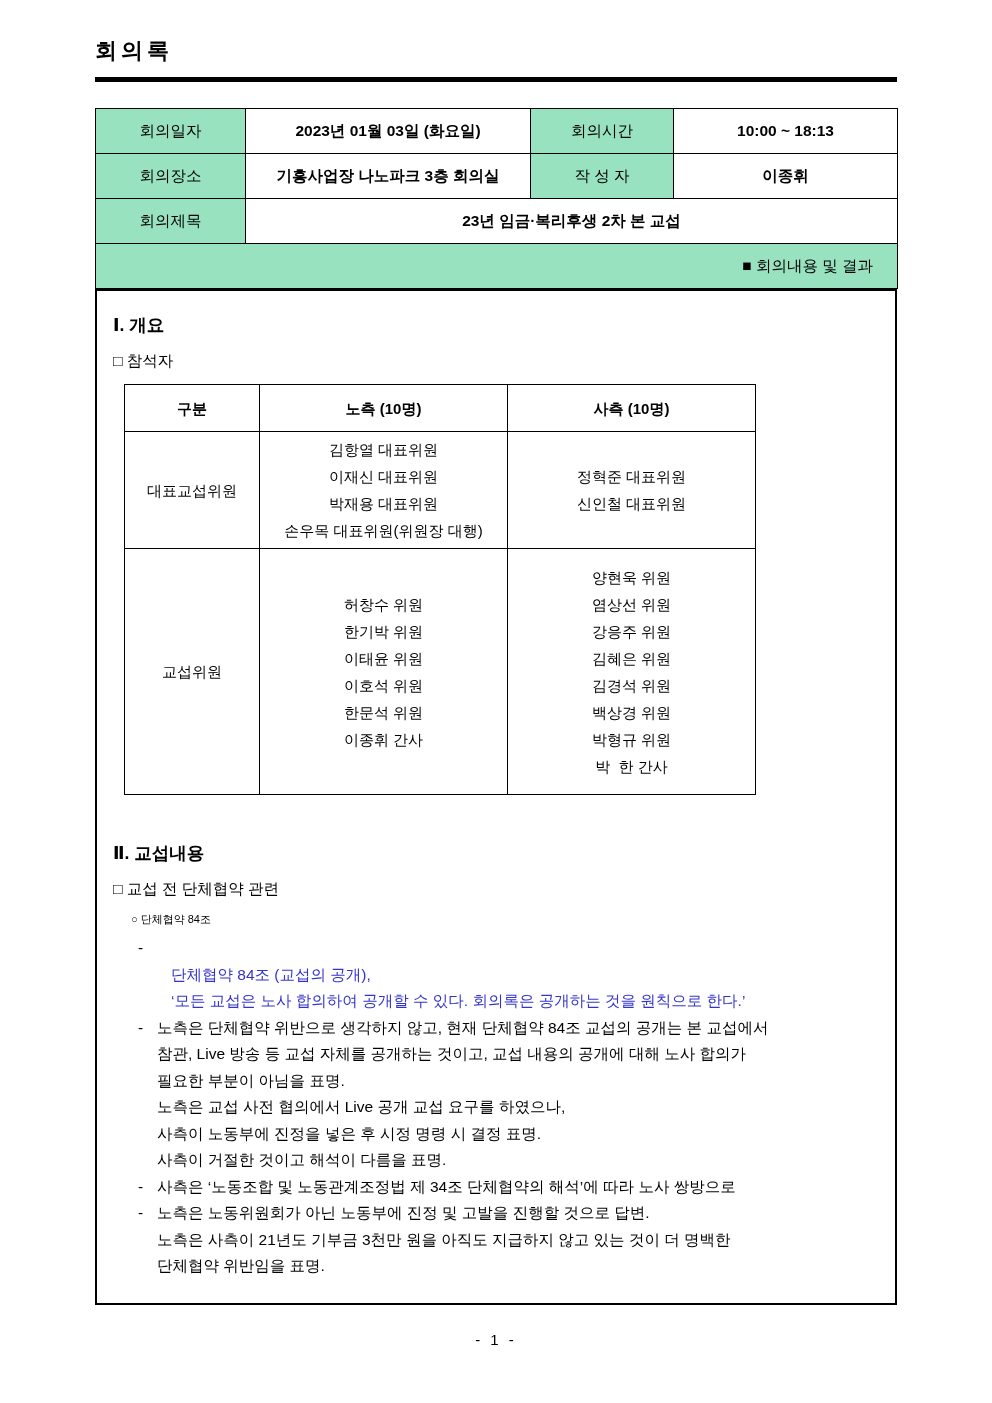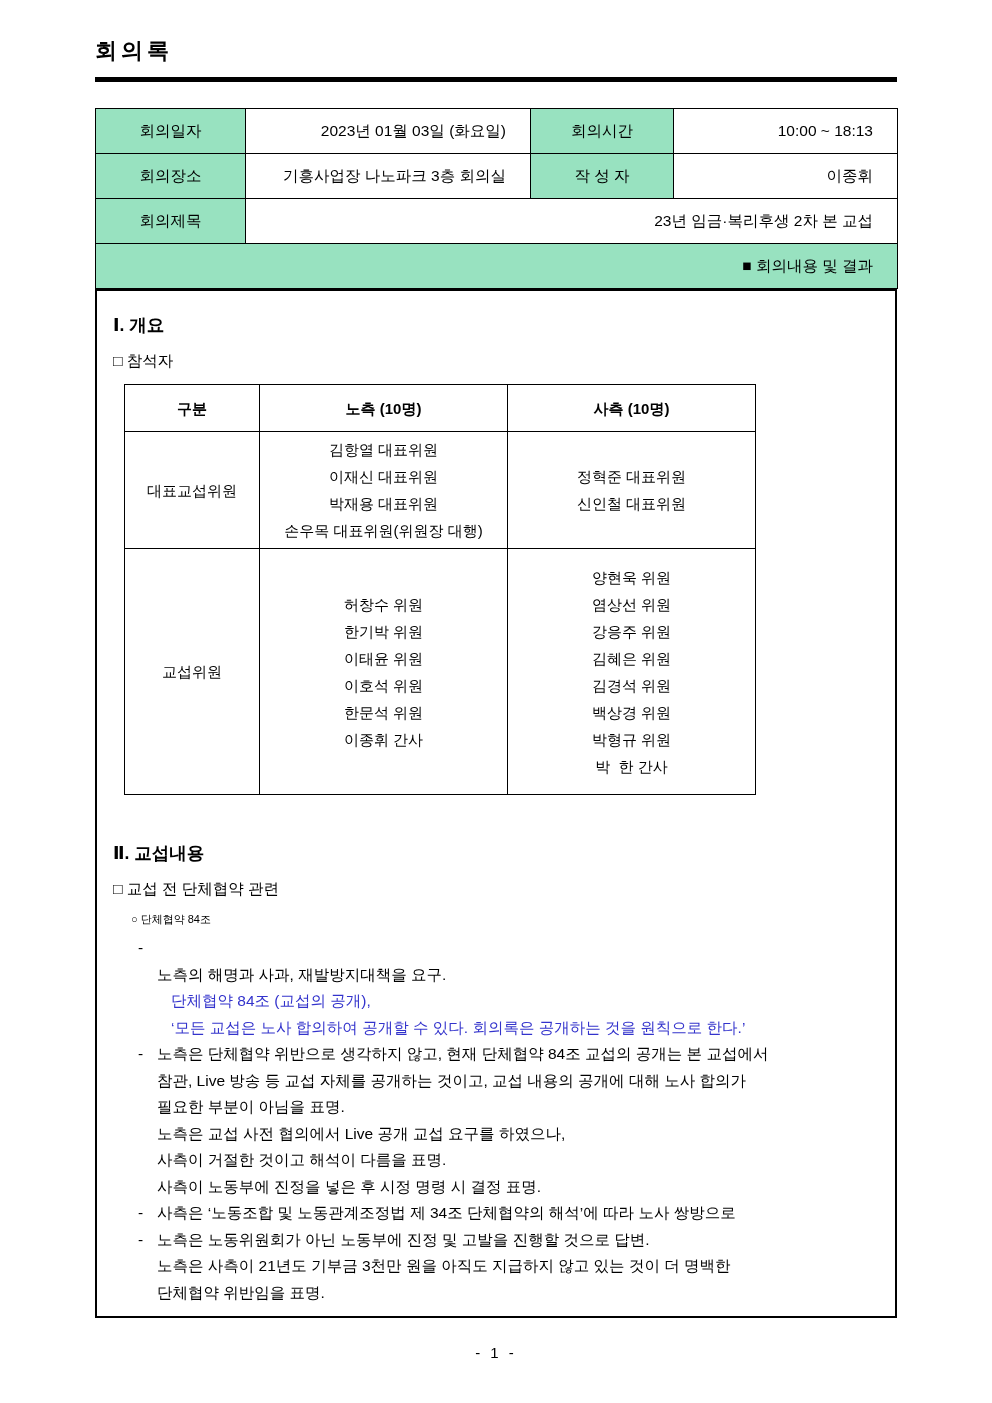--- a/index.html
+++ b/index.html
@@ -36,21 +36,21 @@
     border: 1.8px solid #000;
     height: 45px;
     padding: 0 24px;
     vertical-align: middle;
   }
   td.label-cell {
     background: var(--green);
     text-align: center;
     padding: 0;
   }
-  td.value-cell { text-align: right; }
+  td.value-cell { text-align: center; font-weight: bold; }
   td.section-header-cell {
     background: var(--green);
     text-align: right;
     height: 46px;
     margin-left: 48px;
   }
 
   
   .content-box {
     border: 2px solid #000;
@@ -198,21 +198,20 @@
 
     <div class="h-roman second">Ⅱ. 교섭내용</div>
     <div class="sub-square">□ 교섭 전 단체협약 관련</div>
     <div class="topic-line">○ 단체협약 84조</div>
 
     <div class="nline">
       <span class="bullet">-</span>
     </div>
     <div class="nline">
       <span class="bullet"></span>
-      <span>노측의 해명과 사과, 재발방지대책을 요구.</span>
     </div>
     <div class="nline deep blue">
       <span class="bullet"></span>
       <span>단체협약 84조 (교섭의 공개),</span>
     </div>
     <div class="nline deep blue">
       <span class="bullet"></span>
       <span>‘모든 교섭은 노사 합의하여 공개할 수 있다. 회의록은 공개하는 것을 원칙으로 한다.’</span>
     </div>
     <div class="nline">
@@ -226,27 +225,27 @@
     <div class="nline">
       <span class="bullet"></span>
       <span>필요한 부분이 아님을 표명.</span>
     </div>
     <div class="nline">
       <span class="bullet"></span>
       <span>노측은 교섭 사전 협의에서 Live 공개 교섭 요구를 하였으나,</span>
     </div>
     <div class="nline">
       <span class="bullet"></span>
+      <span>사측이 노동부에 진정을 넣은 후 시정 명령 시 결정 표명.</span>
+    </div>
+    <div class="nline">
+      <span class="bullet"></span>
       <span>사측이 거절한 것이고 해석이 다름을 표명.</span>
     </div>
     <div class="nline">
-      <span class="bullet"></span>
-      <span>사측이 노동부에 진정을 넣은 후 시정 명령 시 결정 표명.</span>
-    </div>
-    <div class="nline">
       <span class="bullet">-</span>
       <span>사측은 ‘노동조합 및 노동관계조정법 제 34조 단체협약의 해석’에 따라 노사 쌍방으로</span>
     </div>
     <div class="nline">
       <span class="bullet">-</span>
       <span>노측은 노동위원회가 아닌 노동부에 진정 및 고발을 진행할 것으로 답변.</span>
     </div>
     <div class="nline">
       <span class="bullet"></span>
       <span>노측은 사측이 21년도 기부금 3천만 원을 아직도 지급하지 않고 있는 것이 더 명백한</span>

